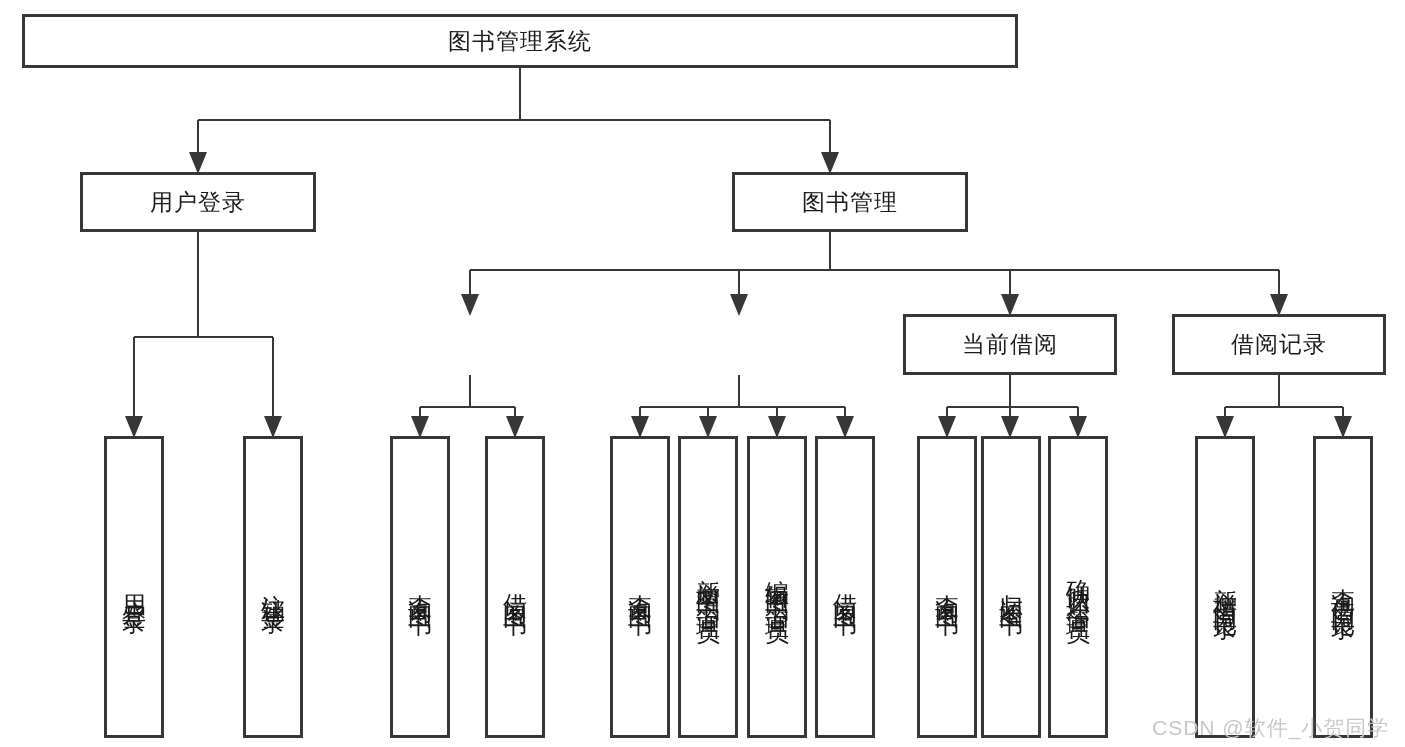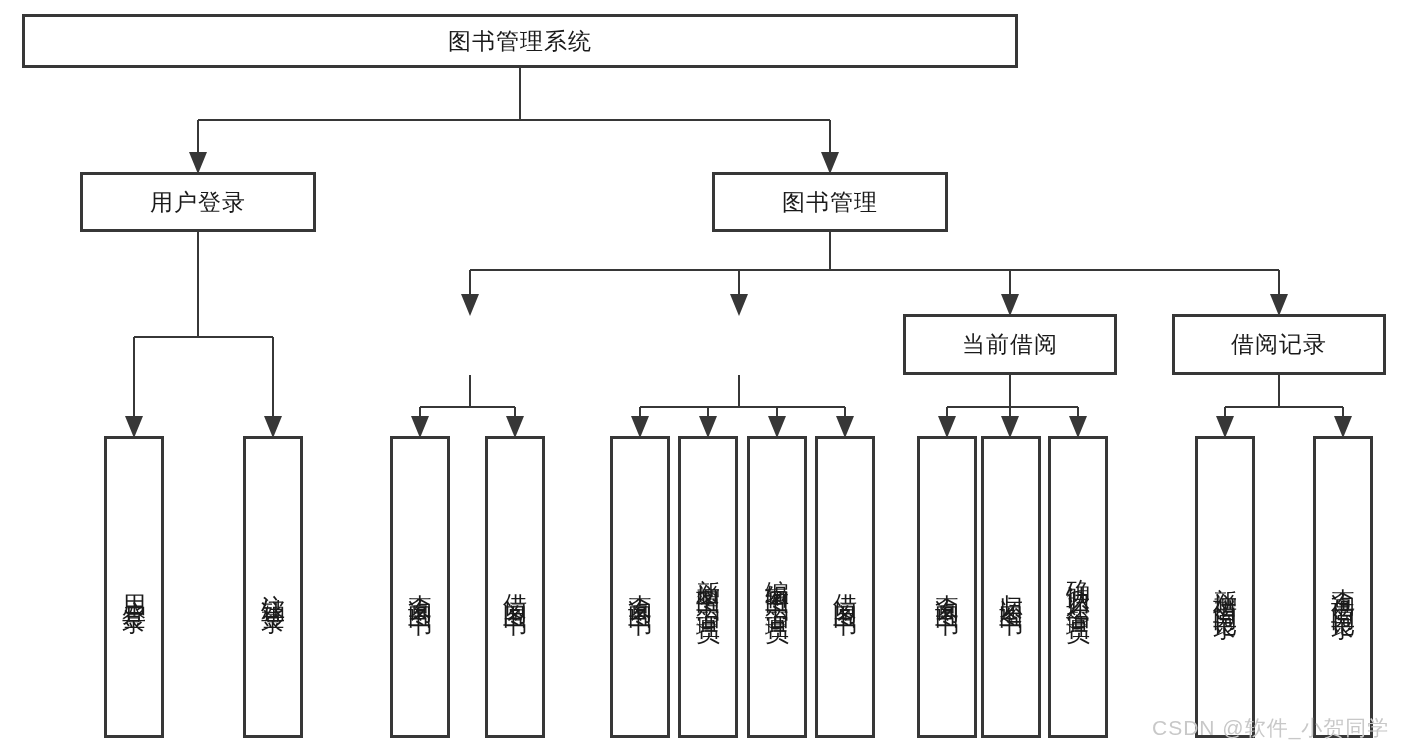--- a/index.html
+++ b/index.html
@@ -111,21 +111,21 @@
     </g>
   </svg>
 
   <div class="node h" style="left:22px;top:14px;width:996px;height:54px">
     <span>图书管理系统</span>
   </div>
 
   <div class="node h" style="left:80px;top:172px;width:236px;height:60px">
     <span>用户登录</span>
   </div>
-  <div class="node h" style="left:712px;top:172px;width:236px;height:60px">
+  <div class="node h" style="left:732px;top:172px;width:236px;height:60px">
     <span>图书管理</span>
   </div>
 
   <div class="node h" style="left:1172px;top:314px;width:214px;height:61px">
     <span>借阅记录</span>
   </div>
   <div class="node h" style="left:903px;top:314px;width:214px;height:61px">
     <span>当前借阅</span>
   </div>
 

